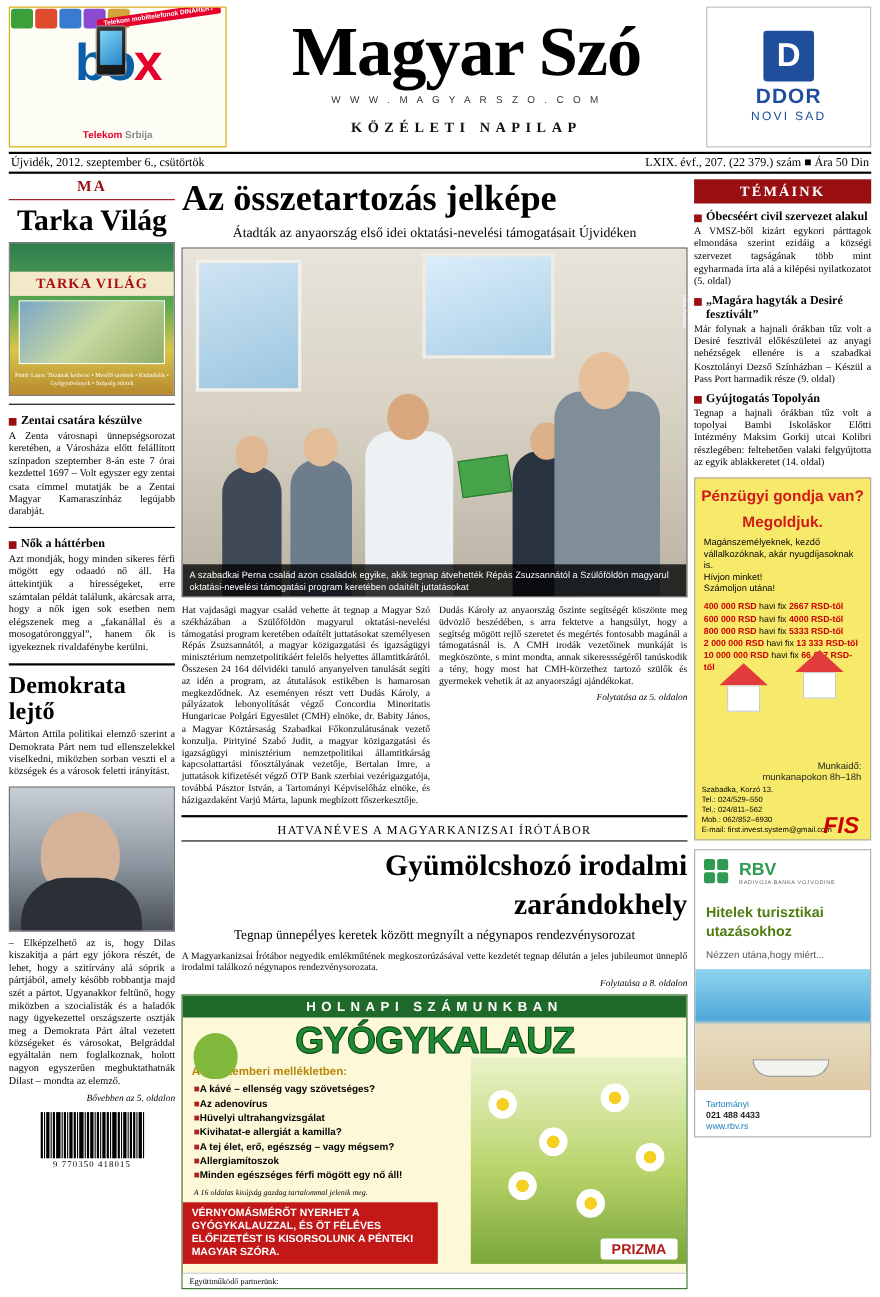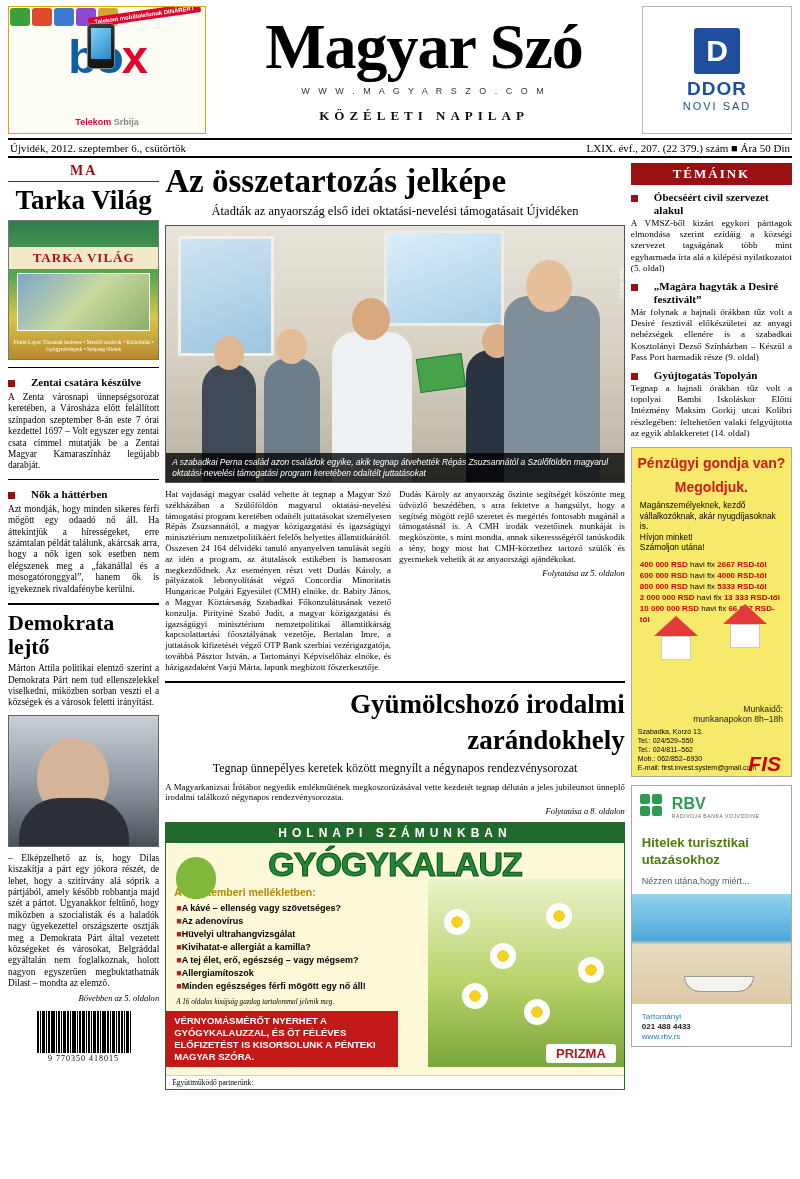--- a/index.html
+++ b/index.html
@@ -147,23 +147,22 @@
 
   .barcode { margin-top: 8px; text-align: center; }
   .bars { height: 42px; display: flex; gap: 1px; justify-content: center; align-items: stretch; }
   .bars i { display: block; background: #000; }
   .barnum { font-size: 8px; letter-spacing: 1px; margin-top: 1px; }
 
   
   .lead-title { font-size: 33px; font-weight: bold; line-height: 36px; }
   .lead-sub { text-align: center; font-size: 12.5px; margin: 5px 0 6px; }
   .lead-photo {
-    height: 258px; border: 1px solid #555; position: relative; overflow: hidden;
+    height: 318px; border: 1px solid #555; position: relative; overflow: hidden;
     background: linear-gradient(180deg,#cfd6dc 0%, #b9c2c8 30%, #9aa6ad 100%);
-    font-style: italic;
   }
   .lp-wall { position: absolute; inset: 0; background:
     linear-gradient(180deg,#e8e4da 0%,#d9d3c6 45%,#b9b2a3 100%); }
   .lp-win { position: absolute; left: 12px; top: 10px; width: 96px; height: 120px;
     background: linear-gradient(160deg,#cfe4f2,#9cc6e0); border: 3px solid #f2f0ea; }
   .lp-win2 { position: absolute; right: 120px; top: 4px; width: 120px; height: 96px;
     background: linear-gradient(160deg,#dceefb,#a9cfe6); border: 3px solid #efece4; }
   .lp-p { position: absolute; bottom: 0; border-radius: 24px 24px 0 0; }
   .lp-head { position: absolute; border-radius: 50%; }
   .lp-cap {
@@ -242,21 +241,21 @@
     padding: 2px 10px; border-radius: 3px; font-family: "Liberation Sans", sans-serif;
   }
 
   
   .temaink-head {
     background: #9a0f12; color: #fff; text-align: center; font-weight: bold;
     font-size: 13px; letter-spacing: 2px; padding: 3px 0;
     font-family: "Liberation Serif", serif;
   }
   .t-item { margin-top: 6px; }
-  .t-title { font-weight: bold; font-size: 11px; line-height: 13px; display: flex; gap: 16px; }
+  .t-title { font-weight: bold; font-size: 11px; line-height: 13px; display: flex; gap: 4px; }
   .t-body { font-size: 9.2px; line-height: 11.2px; text-align: justify; margin-top: 1px; }
 
   .fis {
     margin-top: 8px; border: 1px solid #aaa; background: #f7e96a; position: relative;
     height: 330px; overflow: hidden;
   }
   .fis-head {
     background: #fff; text-align: center; padding: 4px 0 3px;
   }
   .fis-name { color: #1a5fa8; font-weight: bold; font-size: 13.5px; font-family: "Liberation Sans", sans-serif; }
@@ -472,20 +471,21 @@
       <div class="cols3">
         <div>Hat vajdasági magyar család vehette át tegnap a Magyar Szó székházában a Szülőföldön magyarul oktatási-nevelési támogatási program keretében odaítélt juttatásokat személyesen Répás Zsuzsannától, a magyar közigazgatási és igazságügyi minisztérium nemzetpolitikáért felelős helyettes államtitkárától. Összesen 24 164 délvidéki tanuló anyanyelven tanulását segíti az idén a program, az átutalások estikében is hamarosan megkezdődnek. Az eseményen részt vett Dudás Károly, a pályázatok lebonyolítását végző Concordia Minoritatis Hungaricae Polgári Egyesület (CMH) elnöke, dr. Babity János, a Magyar Köztársaság Szabadkai Főkonzulátusának vezető konzulja. Pirityiné Szabó Judit, a magyar közigazgatási és igazságügyi minisztérium nemzetpolitikai államtitkárság kapcsolattartási főosztályának vezetője, Bertalan Imre, a juttatások kifizetését végző OTP Bank szerbiai vezérigazgatója, továbbá Pásztor István, a Tartományi Képviselőház elnöke, és házigazdaként Varjú Márta, lapunk megbízott főszerkesztője.</div>
         <div>
           <span>Dudás Károly az anyaország őszinte segítségét köszönte meg üdvözlő beszédében, s arra fektetve a hangsúlyt, hogy a segítség mögött rejlő szeretet és megértés fontosabb magánál a támogatásnál is. A CMH irodák vezetőinek munkáját is megköszönte, s mint mondta, annak sikeressségéről tanúskodik a tény, hogy most hat CMH-körzethez tartozó szülők és gyermekek vehetik át az anyaországi ajándékokat.</span>
           <div class="cont">Folytatása az 5. oldalon</div>
         </div>
       </div>
 
       <div class="hr-thick"></div>
 
+      <div class="kicker">HATVANÉVES A MAGYARKANIZSAI ÍRÓTÁBOR</div>
       <div class="sec-title">Gyümölcshozó irodalmi</div>
       <div class="sec-title">zarándokhely</div>
       <div class="sec-sub">Tegnap ünnepélyes keretek között megnyílt a négynapos rendezvénysorozat</div>
       <div class="sec-body">A Magyarkanizsai Írótábor negyedik emlékműtének megkoszorúzásával vette kezdetét tegnap délután a jeles jubileumot ünneplő irodalmi találkozó négynapos rendezvénysorozata.</div>
       <div class="cont">Folytatása a 8. oldalon</div>
 
       <div class="promo">
         <div class="promo-top">HOLNAPI SZÁMUNKBAN</div>
         <div class="promo-logo">GYÓGYKALAUZ</div>
         <div class="promo-apple"></div>

